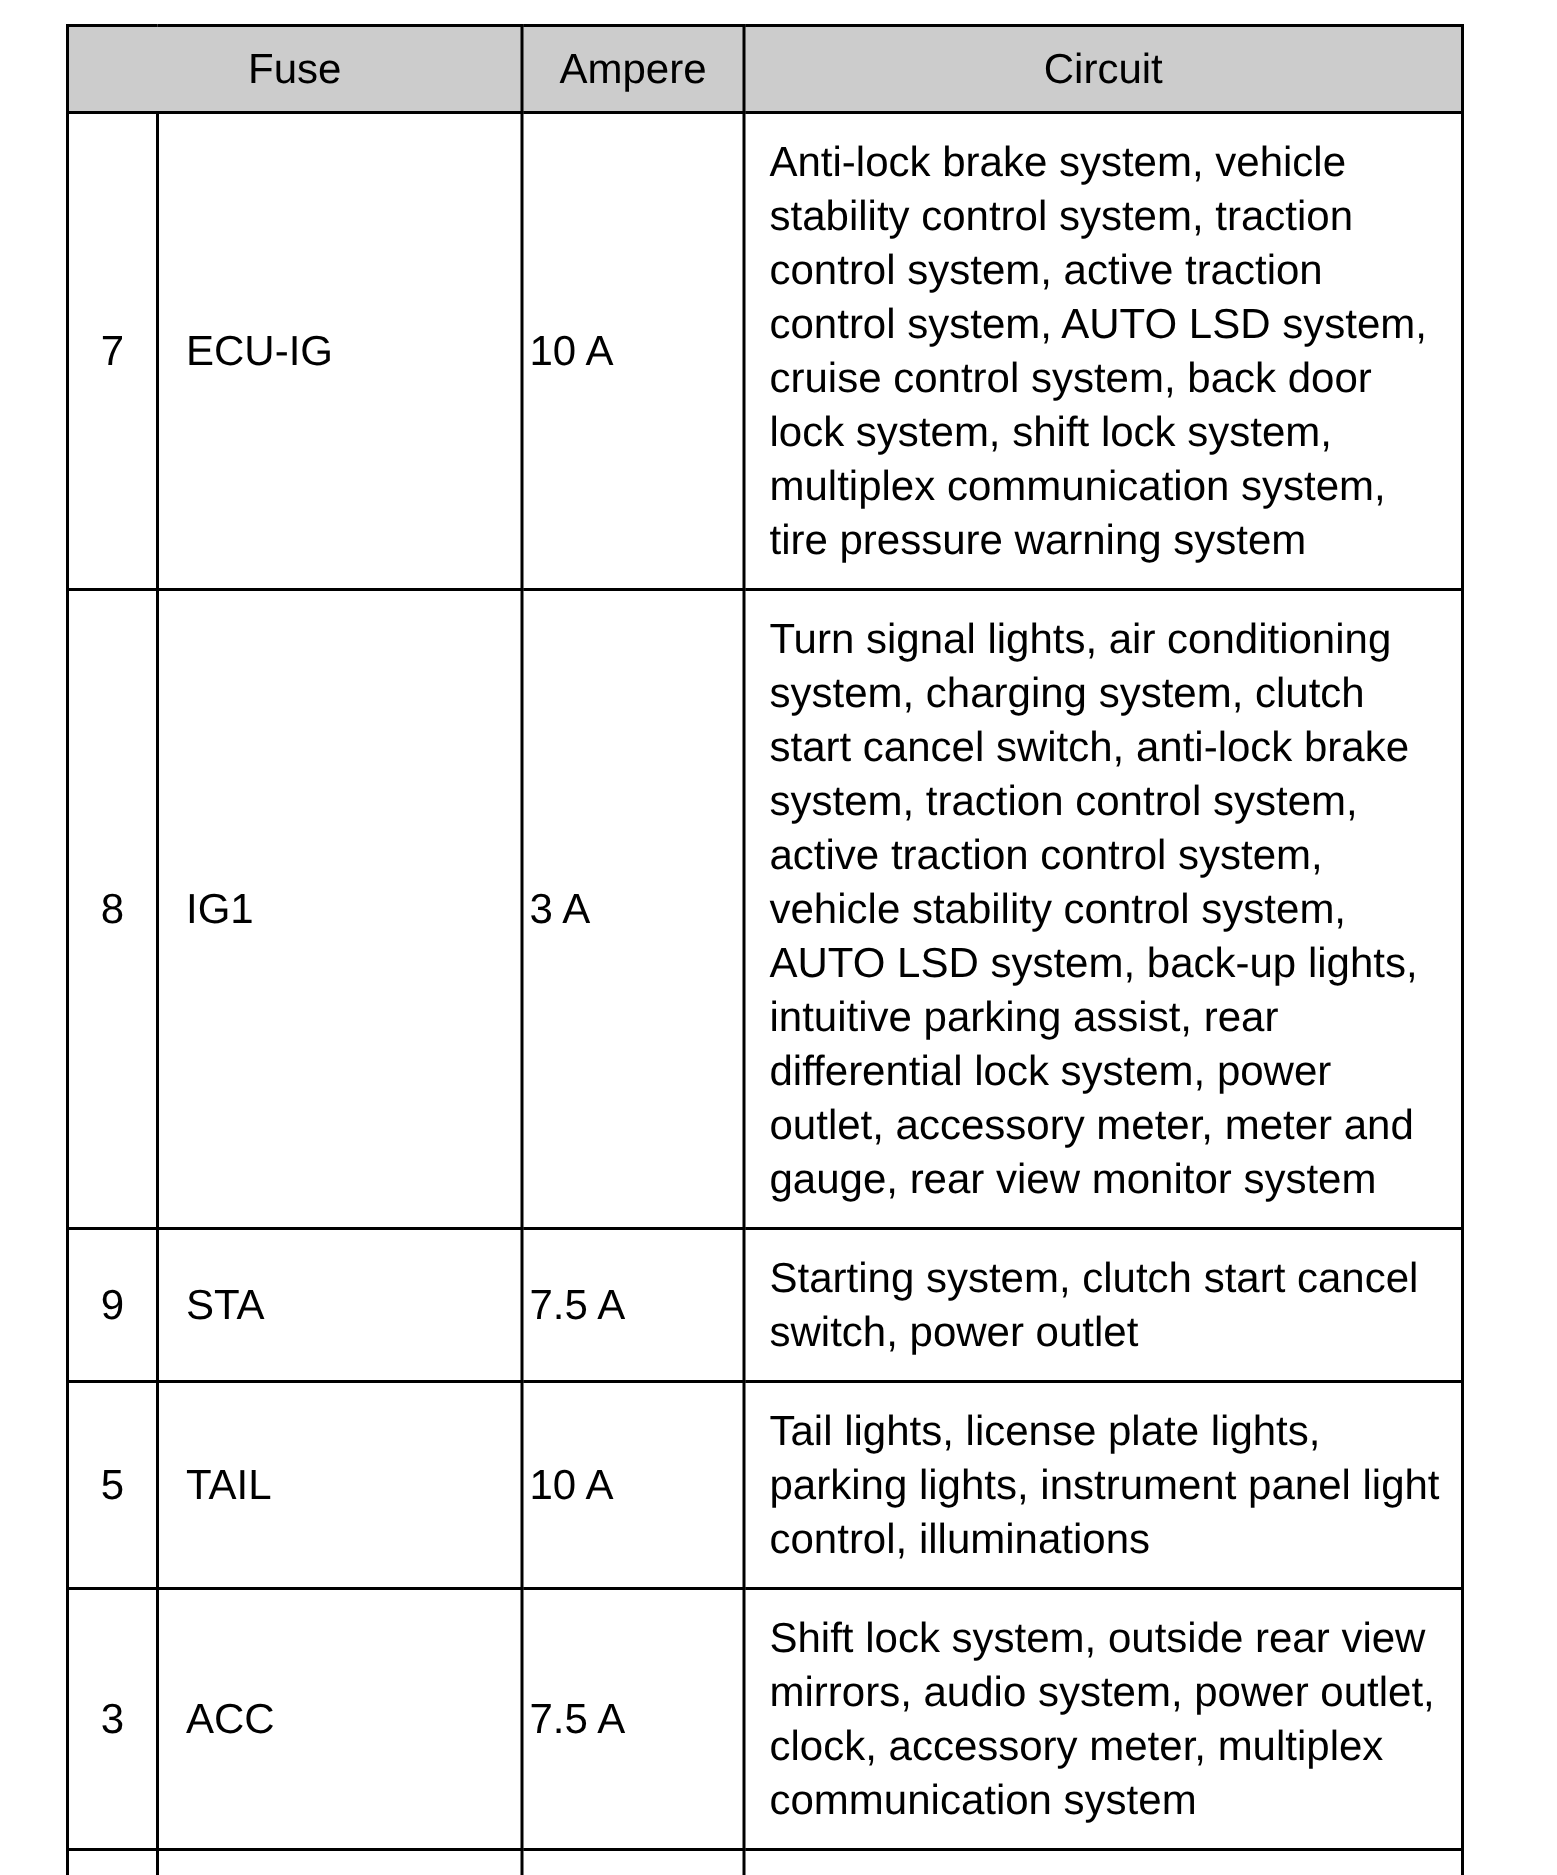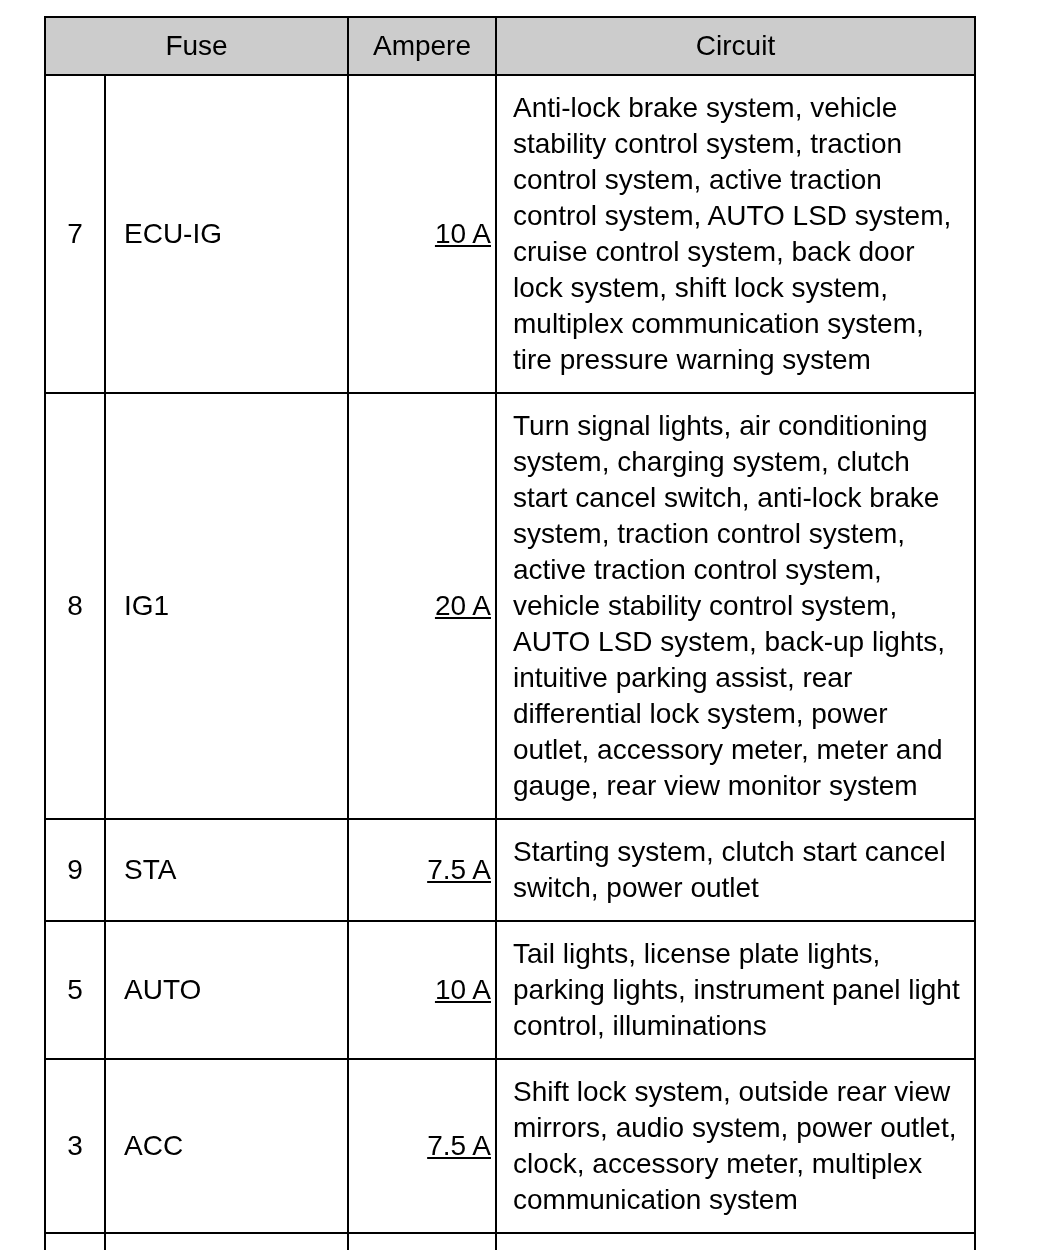--- a/index.html
+++ b/index.html
@@ -57,23 +57,22 @@
     padding: 6px 2px;
   }
 
   td.cell-name {
     text-align: left;
     padding: 6px 0 6px 18px;
     border-radius: 30px;
   }
 
   td.cell-ampere {
-    text-align: right;
+    text-align: left;
     padding: 6px 4px;
-    text-decoration: underline;
   }
 
   td.cell-circuit {
     text-align: left;
     padding: 14px 14px 14px 16px;
     vertical-align: top;
     hyphens: auto;
     -webkit-hyphens: auto;
   }
 </style>
@@ -101,32 +100,32 @@
     <tbody id="table-body">
         <tr>
           <td class="cell-no">7</td>
           <td class="cell-name">ECU-IG</td>
           <td class="cell-ampere">10 A</td>
           <td class="cell-circuit">Anti-lock brake system, vehicle stability control system, traction control system, active traction control system, AUTO LSD system, cruise control system, back door lock system, shift lock system, multiplex communication system, tire pressure warning system</td>
         </tr>
         <tr>
           <td class="cell-no">8</td>
           <td class="cell-name">IG1</td>
-          <td class="cell-ampere">20 A</td>
+          <td class="cell-ampere">3 A</td>
           <td class="cell-circuit">Turn signal lights, air conditioning system, charging system, clutch start cancel switch, anti-lock brake system, traction control system, active traction control system, vehicle stability control system, AUTO LSD system, back-up lights, intuitive parking assist, rear differential lock system, power outlet, accessory meter, meter and gauge, rear view monitor system</td>
         </tr>
         <tr>
           <td class="cell-no">9</td>
           <td class="cell-name">STA</td>
           <td class="cell-ampere">7.5 A</td>
           <td class="cell-circuit">Starting system, clutch start cancel switch, power outlet</td>
         </tr>
         <tr>
           <td class="cell-no">5</td>
-          <td class="cell-name">AUTO</td>
+          <td class="cell-name">TAIL</td>
           <td class="cell-ampere">10 A</td>
           <td class="cell-circuit">Tail lights, license plate lights, parking lights, instrument panel light control, illuminations</td>
         </tr>
         <tr>
           <td class="cell-no">3</td>
           <td class="cell-name">ACC</td>
           <td class="cell-ampere">7.5 A</td>
           <td class="cell-circuit">Shift lock system, outside rear view mirrors, audio system, power outlet, clock, accessory meter, multiplex communication system</td>
         </tr>
         <tr>

